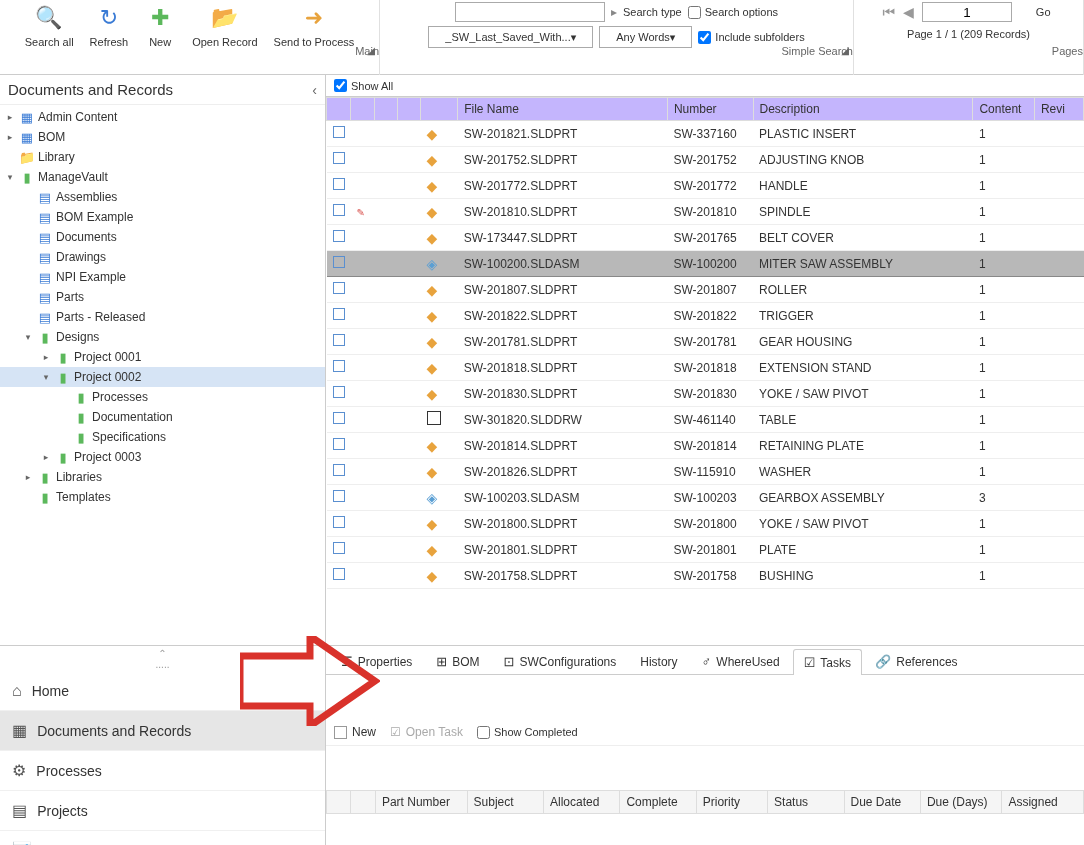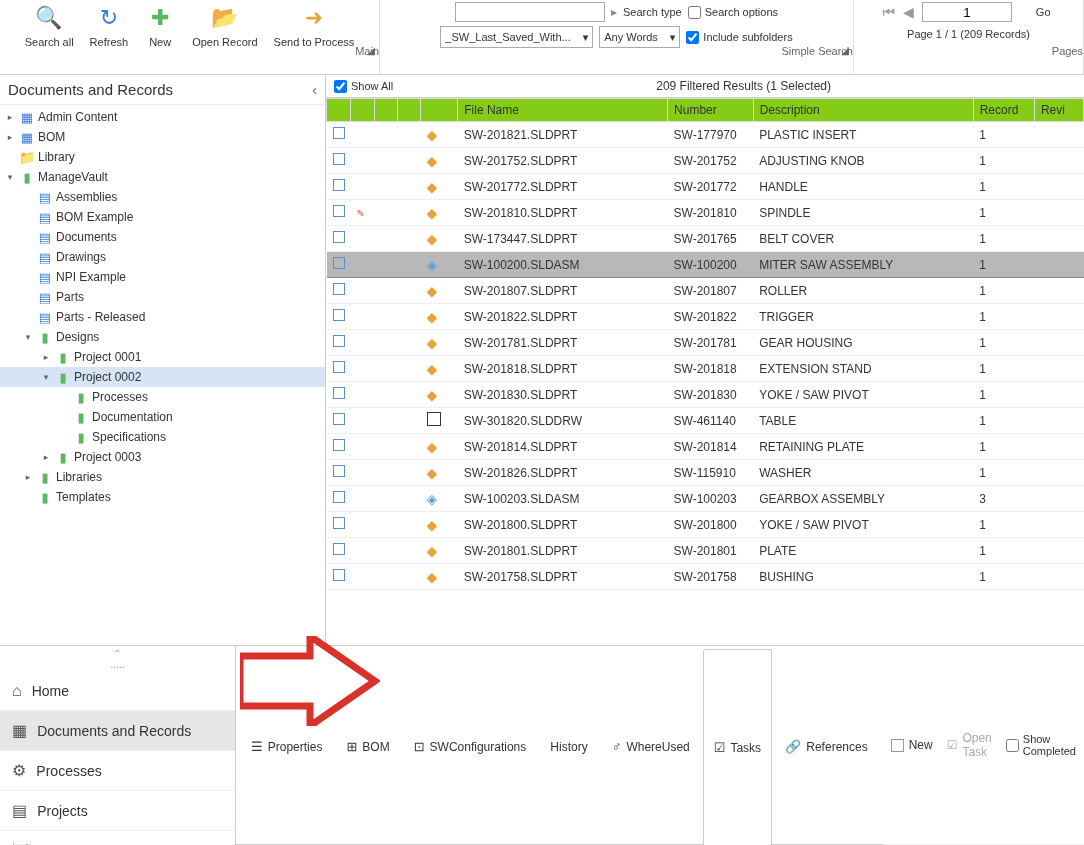--- a/index.html
+++ b/index.html
@@ -8,21 +8,21 @@
 .ribbon-group { display: flex; flex-direction: column; align-items: center; position: relative; border-right: 1px solid #e0e0e0; padding: 0 4px; height: 75px; }
 .ribbon-buttons { display: flex; }
 .ribbon-btn { display: flex; flex-direction: column; align-items: center; padding: 2px 8px; cursor: pointer; }
 .ribbon-icon { width: 32px; height: 32px; display: flex; align-items: center; justify-content: center; font-size: 22px; }
 .ribbon-label { font-size: 11px; margin-top: 2px; text-align: center; }
 .group-label { font-size: 11px; color: #666; position: absolute; bottom: 18px; left: 0; right: 0; text-align: right; }
 .group-label .dl { position: absolute; right: 4px; font-size: 10px; }
 .search-group { flex: 1; padding: 2px 6px; }
 .search-row { display: flex; align-items: center; gap: 6px; margin-bottom: 4px; }
 .search-input { border: 1px solid #aaa; height: 20px; padding: 0 4px; }
-.search-dd { border: 1px solid #aaa; height: 22px; padding: 0 4px; background: #fff; display: flex; align-items: center; justify-content: space-between; min-width: 150px; font-size: 11px; gap: 12px; }
+.search-dd { border: 1px solid #aaa; height: 22px; padding: 0 16px; background: #fff; display: flex; align-items: center; justify-content: space-between; min-width: 150px; font-size: 11px; }
 .chk { display: flex; align-items: center; gap: 4px; font-size: 11px; }
 .chk input { width: 13px; height: 13px; }
 .pages-group { width: 230px; display: flex; flex-direction: column; align-items: center; padding: 2px 6px; }
 .pages-nav { display: flex; align-items: center; gap: 8px; }
 .pages-nav .nav-ic { color: #999; font-size: 14px; cursor: pointer; }
 .page-input { border: 1px solid #aaa; width: 90px; height: 20px; text-align: center; }
 .go-btn { font-size: 11px; color: #333; cursor: pointer; padding: 2px 4px; margin-left: 12px; }
 .pages-status { font-size: 11px; margin-top: 6px; }
 
 .main-area { display: flex; height: 570px; }
@@ -38,37 +38,37 @@
 .ic-folder { color: #e8a33d; }
 .ic-grid { color: #3a7bd5; }
 .ic-green { color: #5cb85c; }
 .ic-doc { color: #3a7bd5; }
 
 .grid-panel { flex: 1; display: flex; flex-direction: column; overflow: hidden; }
 .grid-toolbar { display: flex; align-items: center; padding: 4px 8px; gap: 18px; }
 .results-text { flex: 1; text-align: center; font-size: 12px; }
 .grid-wrap { flex: 1; overflow: auto; border-top: 1px solid #ccc; }
 table.grid { border-collapse: collapse; width: 100%; font-size: 12px; }
-table.grid th { background: #84cc16; border: 1px solid #ddd; padding: 4px 6px; text-align: left; font-weight: normal; position: sticky; top: 0; }
+table.grid th { background: #c4b5fd; border: 1px solid #ddd; padding: 4px 6px; text-align: left; font-weight: normal; position: sticky; top: 0; }
 table.grid td { border-bottom: 1px solid #eee; padding: 4px 6px; height: 26px; }
 table.grid tr.selected { background: #b8b8b8; }
 table.grid tr.selected td { border-top: 1px solid #888; border-bottom: 1px solid #888; }
 .row-chk { width: 12px; height: 12px; border: 1px solid #5a8fd0; display: inline-block; }
 .file-icon { color: #e8a33d; font-size: 14px; }
 .asm-icon { color: #5a9fd4; }
 .drw-icon { display:inline-block; width:14px; height:14px; border:1px solid #333; }
 
 .bottom-area { display: flex; height: 200px; border-top: 1px solid #ccc; }
 .sidenav { width: 326px; border-right: 1px solid #ccc; }
 .side-collapse { text-align: center; color: #999; font-size: 10px; padding: 2px; }
 .side-item { display: flex; align-items: center; gap: 10px; padding: 10px 12px; font-size: 14px; cursor: pointer; border-bottom: 1px solid #f0f0f0; }
 .side-item.active { background: #e6e6e6; }
 .side-icon { font-size: 16px; color: #555; }
 
-.detail-panel { flex: 1; display: flex; flex-direction: row; }
+.detail-panel { flex: 1; display: flex; flex-direction: column; gap: 44px; }
 .tabs { display: flex; border-bottom: 1px solid #ccc; padding: 2px 4px 0; gap: 2px; }
 .tab { display: flex; align-items: center; gap: 5px; padding: 5px 10px; font-size: 12px; cursor: pointer; border: 1px solid transparent; border-bottom: none; }
 .tab.active { background: #fff; border-color: #ccc; border-radius: 3px 3px 0 0; position: relative; top: 1px; }
 .tab-icon { font-size: 13px; }
 .task-toolbar { display: flex; align-items: center; padding: 6px 8px; gap: 14px; border-bottom: 1px solid #eee; }
 .task-btn { display: flex; align-items: center; gap: 5px; font-size: 12px; cursor: pointer; }
 .task-btn.disabled { color: #aaa; }
 .task-grid-wrap { flex: 1; overflow: auto; }
 table.task-grid { border-collapse: collapse; width: 100%; font-size: 12px; }
 table.task-grid th { background: #f5f5f5; border: 1px solid #ddd; padding: 4px 6px; text-align: left; font-weight: normal; }
@@ -253,47 +253,46 @@
         </div>
       </div>
   </div>
 
   <div class="grid-panel">
     <div class="grid-toolbar">
       <label class="chk">
           <input type="checkbox" checked="" style="">
           <span>Show All</span>
         </label>
-      <span class="results-text">209 Filtered Results   (1 Selected)</span>
     </div>
     <div class="grid-wrap">
       <table class="grid">
         <thead>
             <tr id="grid-head">
               <th style="width: 24px;"></th>
               <th style="width: 24px;"></th>
               <th style="width: 24px;"></th>
               <th style="width: 24px;"></th>
               <th style="width: 38px;"></th>
               <th style="width: 218px;">File Name</th>
               <th style="width: 88px;">Number</th>
               <th style="width: 231px;">Description</th>
-              <th style="width: 62px;">Record</th>
+              <th style="width: 62px;">Content</th>
               <th style="width: 50px;">Revi</th>
             </tr>
           </thead>
         <tbody id="grid-body">
             <tr>
               <td><span class="row-chk"></span></td>
               <td></td>
               <td></td>
               <td></td>
               <td><span class="file-icon">◆</span></td>
               <td>SW-201821.SLDPRT</td>
-              <td>SW-177970</td>
+              <td>SW-337160</td>
               <td>PLASTIC INSERT</td>
               <td>1</td>
               <td></td>
             </tr>
             <tr>
               <td><span class="row-chk"></span></td>
               <td></td>
               <td></td>
               <td></td>
               <td><span class="file-icon">◆</span></td>
@@ -564,18 +563,38 @@
         </div>
       <div class="task-btn disabled">
           <span>☑</span>
           <span>Open Task</span>
         </div>
       <label class="chk">
           <input type="checkbox" style="">
           <span>Show Completed</span>
         </label>
     </div>
+    <div class="task-grid-wrap">
+      <table class="task-grid">
+        <thead>
+            <tr id="task-head">
+              <th style="width: 24px;"></th>
+              <th style="width: 24px;"></th>
+              <th style="width: 90px;">Part Number</th>
+              <th style="width: 75px;">Subject</th>
+              <th style="width: 75px;">Allocated</th>
+              <th style="width: 75px;">Complete</th>
+              <th style="width: 70px;">Priority</th>
+              <th style="width: 75px;">Status</th>
+              <th style="width: 75px;">Due Date</th>
+              <th style="width: 80px;">Due (Days)</th>
+              <th style="width: 80px;">Assigned</th>
+            </tr>
+          </thead>
+        <tbody></tbody>
+      </table>
+    </div>
   </div>
 </div>
 
 <svg class="arrow-overlay" width="140" height="90">
   <polygon points="0,20 70,20 70,0 135,45 70,90 70,70 0,70" fill="none" stroke="#d9322b" stroke-width="7" stroke-linejoin="miter"></polygon>
 </svg>
 
 </body></html>

